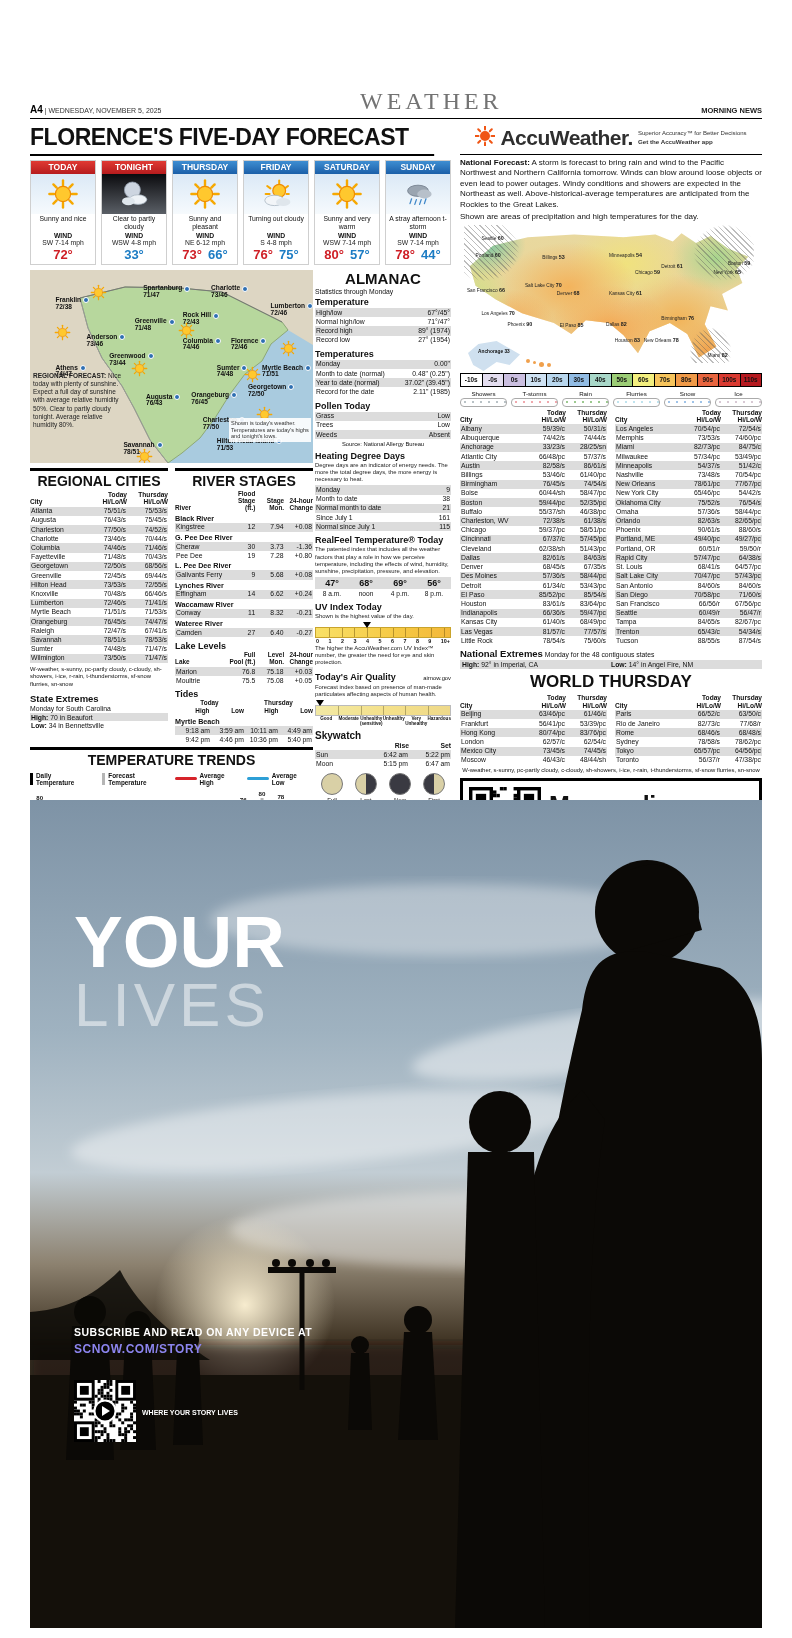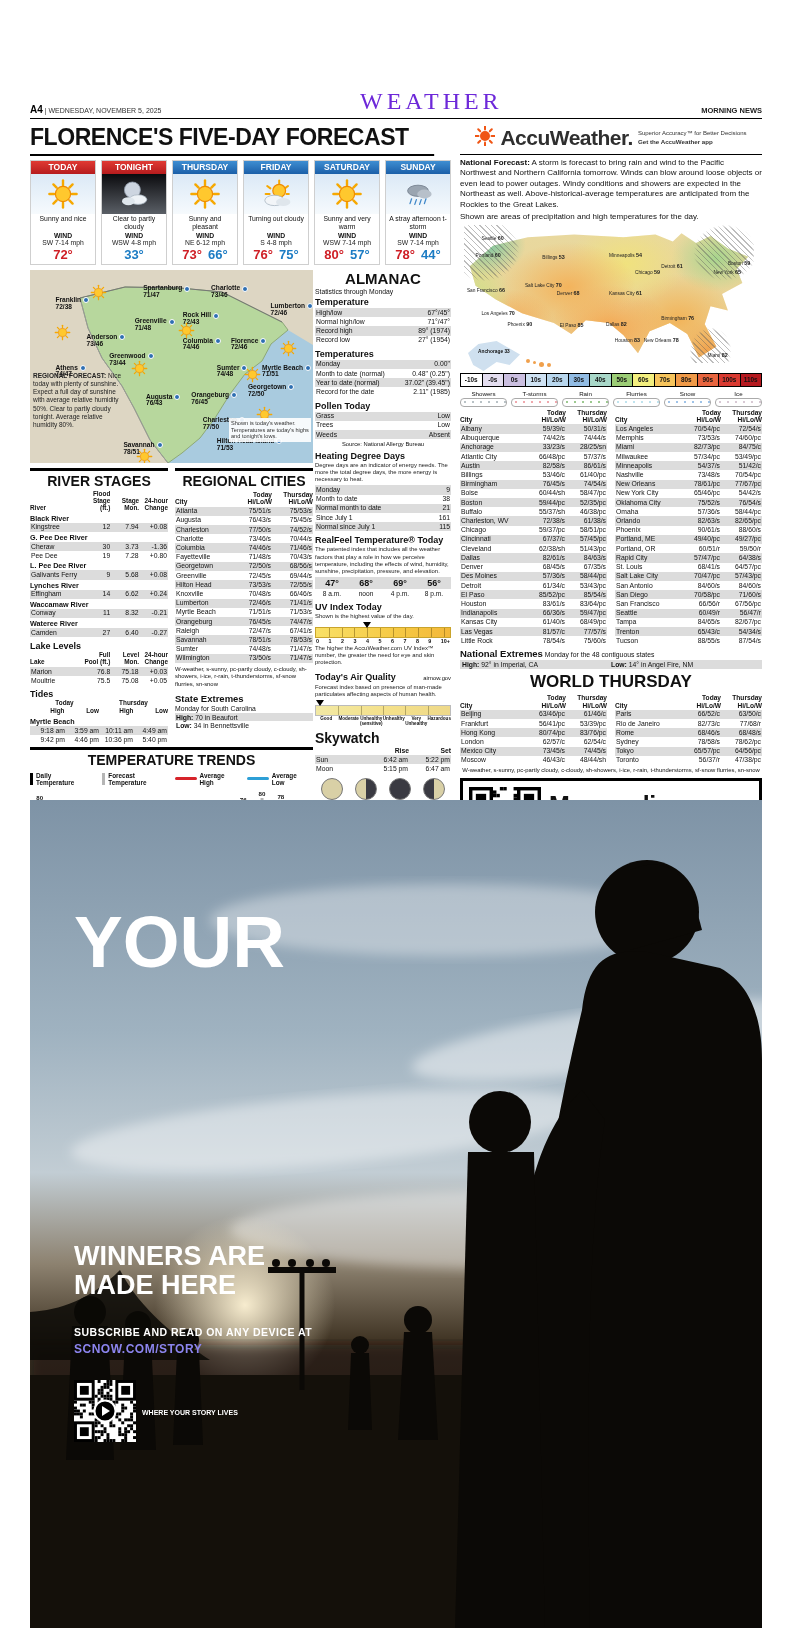--- a/index.html
+++ b/index.html
@@ -3,21 +3,21 @@
 <meta charset="utf-8">
 <style>
   html,body{margin:0;padding:0;background:#9a9a9a;}
   .page{width:792px;height:1638px;background:#fff;position:relative;margin:0 auto;
         font-family:"Liberation Sans",sans-serif;color:#111;overflow:hidden;}
   
   .masthead{margin:88px 30px 0;display:flex;align-items:flex-end;justify-content:space-between;
             border-bottom:1.5px solid #000;padding-bottom:3px;}
   .mh-left{font-size:7px;color:#333;}
   .mh-left b{font-size:10px;color:#000;}
-  .mh-center{font-family:"Liberation Serif",serif;font-size:24px;letter-spacing:4px;color:#6d28d9;}
+  .mh-center{font-family:"Liberation Serif",serif;font-size:24px;letter-spacing:4px;color:#737373;}
   .mh-right{font-size:7.5px;font-weight:bold;color:#222;}
   
   .main{margin:4px 30px 0;display:flex;gap:9px;}
   .lz{width:421px;}
   .rz{width:302px;}
   .banner{font-size:24px;font-weight:800;letter-spacing:-.5px;transform:scaleX(.96);transform-origin:left;
           border-bottom:2.5px solid #000;padding-bottom:3px;margin-bottom:4px;white-space:nowrap;}
   
   .fiveday{display:flex;gap:5px;margin-bottom:5px;}
   .panel{flex:1;border:1px solid #cfcfcf;background:#fff;}
@@ -453,20 +453,124 @@
                     </g>
                     <circle cx="20" cy="20" r="9.5" fill="#ffc82e" stroke="#f08b00" stroke-width="1.5"></circle>
                   </svg></div>
               </div>
             <div class="regfc"><b>REGIONAL FORECAST:</b><span> Nice today with plenty of sunshine. Expect a full day of sunshine with average relative humidity 50%. Clear to partly cloudy tonight. Average relative humidity 80%.</span></div>
             <div class="map-note">Shown is today's weather. Temperatures are today's highs and tonight's lows.</div>
           </div>
 
           <div style="display:flex;gap:7px;">
 
+            <div style="width:138px;">
+              <div class="sect-rule"></div>
+              <div class="sect-title">REGIONAL CITIES</div>
+              <div class="thead">
+                <span class="c1">City</span>
+                <span class="cv">Today
+Hi/Lo/W</span>
+                <span class="cv">Thursday
+Hi/Lo/W</span>
+              </div>
+              <div class="tbl">
+                  <div class="trow shade">
+                    <span class="c1">Atlanta</span>
+                    <span class="cv">75/51/s</span>
+                    <span class="cv">75/53/s</span>
+                  </div>
+                  <div class="trow">
+                    <span class="c1">Augusta</span>
+                    <span class="cv">76/43/s</span>
+                    <span class="cv">75/45/s</span>
+                  </div>
+                  <div class="trow shade">
+                    <span class="c1">Charleston</span>
+                    <span class="cv">77/50/s</span>
+                    <span class="cv">74/52/s</span>
+                  </div>
+                  <div class="trow">
+                    <span class="c1">Charlotte</span>
+                    <span class="cv">73/46/s</span>
+                    <span class="cv">70/44/s</span>
+                  </div>
+                  <div class="trow shade">
+                    <span class="c1">Columbia</span>
+                    <span class="cv">74/46/s</span>
+                    <span class="cv">71/46/s</span>
+                  </div>
+                  <div class="trow">
+                    <span class="c1">Fayetteville</span>
+                    <span class="cv">71/48/s</span>
+                    <span class="cv">70/43/s</span>
+                  </div>
+                  <div class="trow shade">
+                    <span class="c1">Georgetown</span>
+                    <span class="cv">72/50/s</span>
+                    <span class="cv">68/56/s</span>
+                  </div>
+                  <div class="trow">
+                    <span class="c1">Greenville</span>
+                    <span class="cv">72/45/s</span>
+                    <span class="cv">69/44/s</span>
+                  </div>
+                  <div class="trow shade">
+                    <span class="c1">Hilton Head</span>
+                    <span class="cv">73/53/s</span>
+                    <span class="cv">72/55/s</span>
+                  </div>
+                  <div class="trow">
+                    <span class="c1">Knoxville</span>
+                    <span class="cv">70/48/s</span>
+                    <span class="cv">66/46/s</span>
+                  </div>
+                  <div class="trow shade">
+                    <span class="c1">Lumberton</span>
+                    <span class="cv">72/46/s</span>
+                    <span class="cv">71/41/s</span>
+                  </div>
+                  <div class="trow">
+                    <span class="c1">Myrtle Beach</span>
+                    <span class="cv">71/51/s</span>
+                    <span class="cv">71/53/s</span>
+                  </div>
+                  <div class="trow shade">
+                    <span class="c1">Orangeburg</span>
+                    <span class="cv">76/45/s</span>
+                    <span class="cv">74/47/s</span>
+                  </div>
+                  <div class="trow">
+                    <span class="c1">Raleigh</span>
+                    <span class="cv">72/47/s</span>
+                    <span class="cv">67/41/s</span>
+                  </div>
+                  <div class="trow shade">
+                    <span class="c1">Savannah</span>
+                    <span class="cv">78/51/s</span>
+                    <span class="cv">78/53/s</span>
+                  </div>
+                  <div class="trow">
+                    <span class="c1">Sumter</span>
+                    <span class="cv">74/48/s</span>
+                    <span class="cv">71/47/s</span>
+                  </div>
+                  <div class="trow shade">
+                    <span class="c1">Wilmington</span>
+                    <span class="cv">73/50/s</span>
+                    <span class="cv">71/47/s</span>
+                  </div>
+                </div>
+              <div class="keytext">W-weather, s-sunny, pc-partly cloudy, c-cloudy, sh-showers, i-ice, r-rain, t-thunderstorms, sf-snow flurries, sn-snow</div>
+              <div class="extreme-h">State Extremes</div>
+              <div class="extreme-sub">Monday for South Carolina</div>
+              <div class="extreme-line shade" style="background:#dcdcdc;"><b>High:</b><span> 70 in Beaufort</span></div>
+              <div class="extreme-line"><b>Low:</b><span> 34 in Bennettsville</span></div>
+            </div>
+
             <div style="flex:1;">
               <div class="sect-rule"></div>
               <div class="sect-title">RIVER STAGES</div>
               <div class="r4head">
                 <span class="c1">River</span>
                 <span class="cv">Flood
 Stage (ft.)</span>
                 <span class="cv">Stage
 Mon.</span>
                 <span class="cv">24-hour
@@ -565,124 +669,20 @@
                     <span class="cv">10:11 am</span>
                     <span class="cv">4:49 am</span>
                   </div>
                   <div class="r4row">
                     <span class="cv">9:42 pm</span>
                     <span class="cv">4:46 pm</span>
                     <span class="cv">10:36 pm</span>
                     <span class="cv">5:40 pm</span>
                   </div>
                 </div>
-            </div>
-
-            <div style="width:138px;">
-              <div class="sect-rule"></div>
-              <div class="sect-title">REGIONAL CITIES</div>
-              <div class="thead">
-                <span class="c1">City</span>
-                <span class="cv">Today
-Hi/Lo/W</span>
-                <span class="cv">Thursday
-Hi/Lo/W</span>
-              </div>
-              <div class="tbl">
-                  <div class="trow shade">
-                    <span class="c1">Atlanta</span>
-                    <span class="cv">75/51/s</span>
-                    <span class="cv">75/53/s</span>
-                  </div>
-                  <div class="trow">
-                    <span class="c1">Augusta</span>
-                    <span class="cv">76/43/s</span>
-                    <span class="cv">75/45/s</span>
-                  </div>
-                  <div class="trow shade">
-                    <span class="c1">Charleston</span>
-                    <span class="cv">77/50/s</span>
-                    <span class="cv">74/52/s</span>
-                  </div>
-                  <div class="trow">
-                    <span class="c1">Charlotte</span>
-                    <span class="cv">73/46/s</span>
-                    <span class="cv">70/44/s</span>
-                  </div>
-                  <div class="trow shade">
-                    <span class="c1">Columbia</span>
-                    <span class="cv">74/46/s</span>
-                    <span class="cv">71/46/s</span>
-                  </div>
-                  <div class="trow">
-                    <span class="c1">Fayetteville</span>
-                    <span class="cv">71/48/s</span>
-                    <span class="cv">70/43/s</span>
-                  </div>
-                  <div class="trow shade">
-                    <span class="c1">Georgetown</span>
-                    <span class="cv">72/50/s</span>
-                    <span class="cv">68/56/s</span>
-                  </div>
-                  <div class="trow">
-                    <span class="c1">Greenville</span>
-                    <span class="cv">72/45/s</span>
-                    <span class="cv">69/44/s</span>
-                  </div>
-                  <div class="trow shade">
-                    <span class="c1">Hilton Head</span>
-                    <span class="cv">73/53/s</span>
-                    <span class="cv">72/55/s</span>
-                  </div>
-                  <div class="trow">
-                    <span class="c1">Knoxville</span>
-                    <span class="cv">70/48/s</span>
-                    <span class="cv">66/46/s</span>
-                  </div>
-                  <div class="trow shade">
-                    <span class="c1">Lumberton</span>
-                    <span class="cv">72/46/s</span>
-                    <span class="cv">71/41/s</span>
-                  </div>
-                  <div class="trow">
-                    <span class="c1">Myrtle Beach</span>
-                    <span class="cv">71/51/s</span>
-                    <span class="cv">71/53/s</span>
-                  </div>
-                  <div class="trow shade">
-                    <span class="c1">Orangeburg</span>
-                    <span class="cv">76/45/s</span>
-                    <span class="cv">74/47/s</span>
-                  </div>
-                  <div class="trow">
-                    <span class="c1">Raleigh</span>
-                    <span class="cv">72/47/s</span>
-                    <span class="cv">67/41/s</span>
-                  </div>
-                  <div class="trow shade">
-                    <span class="c1">Savannah</span>
-                    <span class="cv">78/51/s</span>
-                    <span class="cv">78/53/s</span>
-                  </div>
-                  <div class="trow">
-                    <span class="c1">Sumter</span>
-                    <span class="cv">74/48/s</span>
-                    <span class="cv">71/47/s</span>
-                  </div>
-                  <div class="trow shade">
-                    <span class="c1">Wilmington</span>
-                    <span class="cv">73/50/s</span>
-                    <span class="cv">71/47/s</span>
-                  </div>
-                </div>
-              <div class="keytext">W-weather, s-sunny, pc-partly cloudy, c-cloudy, sh-showers, i-ice, r-rain, t-thunderstorms, sf-snow flurries, sn-snow</div>
-              <div class="extreme-h">State Extremes</div>
-              <div class="extreme-sub">Monday for South Carolina</div>
-              <div class="extreme-line shade" style="background:#dcdcdc;"><b>High:</b><span> 70 in Beaufort</span></div>
-              <div class="extreme-line"><b>Low:</b><span> 34 in Bennettsville</span></div>
             </div>
           </div>
 
           <div>
             <div class="sect-rule"></div>
             <div class="sect-title">TEMPERATURE TRENDS</div>
             <div class="tt-legend">
                 <div class="item">
                   <span class="lg-bar"></span>
                   <span>Daily<br>Temperature</span>
@@ -914,21 +914,21 @@
               <div class="marker" style="left: calc(3% - 4px);"></div>
             </div>
           <div class="aq-labels">
               <span>Good</span>
               <span>Moderate</span>
               <span>Unhealthy (sensitive)</span>
               <span>Unhealthy</span>
               <span>Very Unhealthy</span>
               <span>Hazardous</span>
             </div>
-          <div class="subhead" style="font-size:14px;">Skywatch</div>
+          <div class="subhead" style="font-size:10px;">Skywatch</div>
           <div class="sky-head">
             <span class="c1"></span>
             <span class="cv">Rise</span>
             <span class="cv">Set</span>
           </div>
           <div>
               <div class="sky-row shade" style="background: rgb(220, 220, 220);">
                 <span class="c1">Sun</span>
                 <span class="cv">6:42 am</span>
                 <span class="cv">5:22 pm</span>
@@ -1615,24 +1615,21 @@
           <path d="M95,536 L121,536 L126,650 L90,650 Z"></path>
         <circle cx="158" cy="540" r="11"></circle>
           <path d="M147,550 L169,550 L173,645 L143,645 Z"></path>
         <circle cx="330" cy="545" r="9"></circle>
           <path d="M321,553 L339,553 L342,630 L318,630 Z"></path>
         <path d="M90,470 C60,500 30,510 0,512 L0,560 L180,560 C150,540 110,510 90,470 Z" opacity=".85"></path>
       </g>
     </svg>
     <div class="poster-words">
       <div class="pw2">YOUR</div>
-    </div>
-    <div class="winners">
-      <div>WINNERS ARE</div>
-      <div>MADE HERE</div>
+      <div class="pw4">LIVES</div>
     </div>
     <div class="subscribe">SUBSCRIBE AND READ ON ANY DEVICE AT</div>
     <div class="poster-url">SCNOW.COM/STORY</div>
     <div class="poster-qr">
       <span id="qr-poster"><svg width="62" height="62" viewBox="0 0 62 62">
             <rect width="62" height="62" fill="#fff"></rect>
             <rect x="23.61904761904762" y="0" width="2.9523809523809526" height="2.9523809523809526" fill="#000"></rect>
             <rect x="32.47619047619048" y="0" width="2.9523809523809526" height="2.9523809523809526" fill="#000"></rect>
             <rect x="35.42857142857143" y="0" width="2.9523809523809526" height="2.9523809523809526" fill="#000"></rect>
             <rect x="29.523809523809526" y="2.9523809523809526" width="2.9523809523809526" height="2.9523809523809526" fill="#000"></rect>

